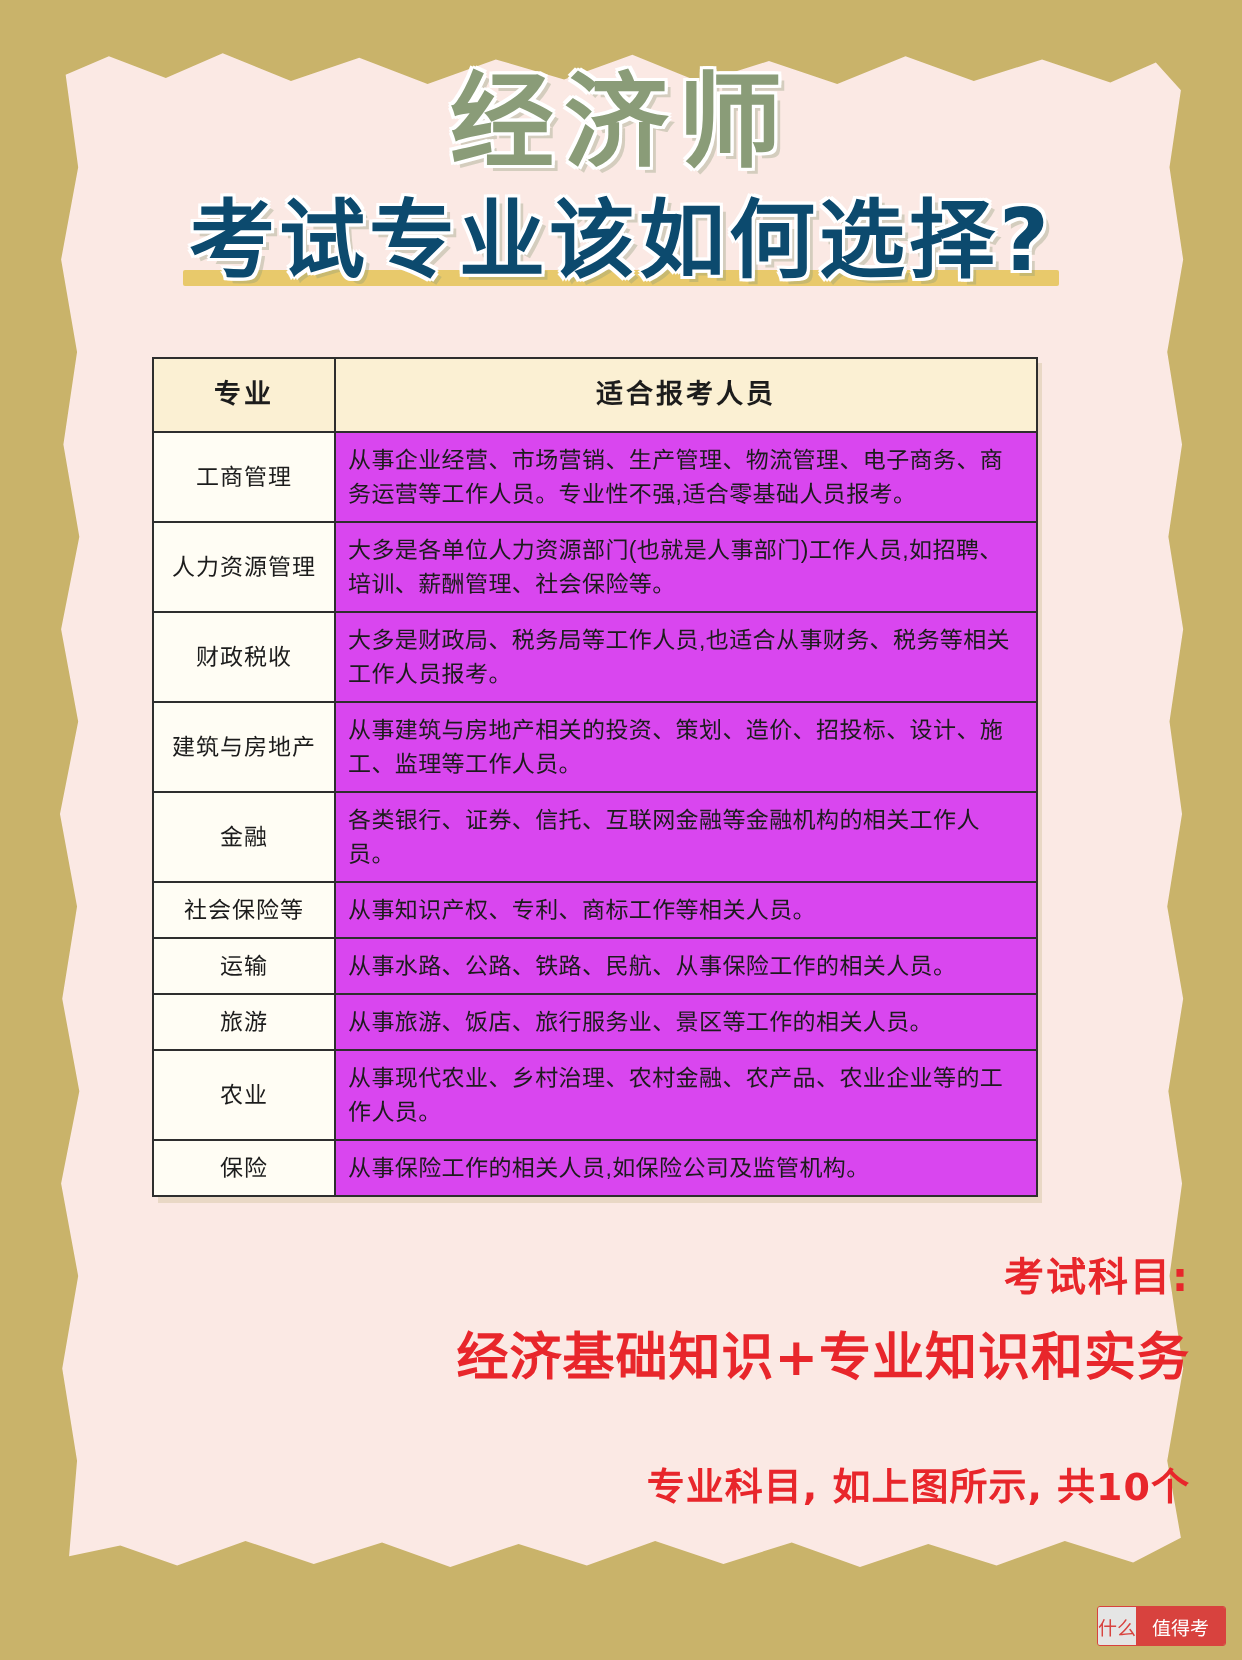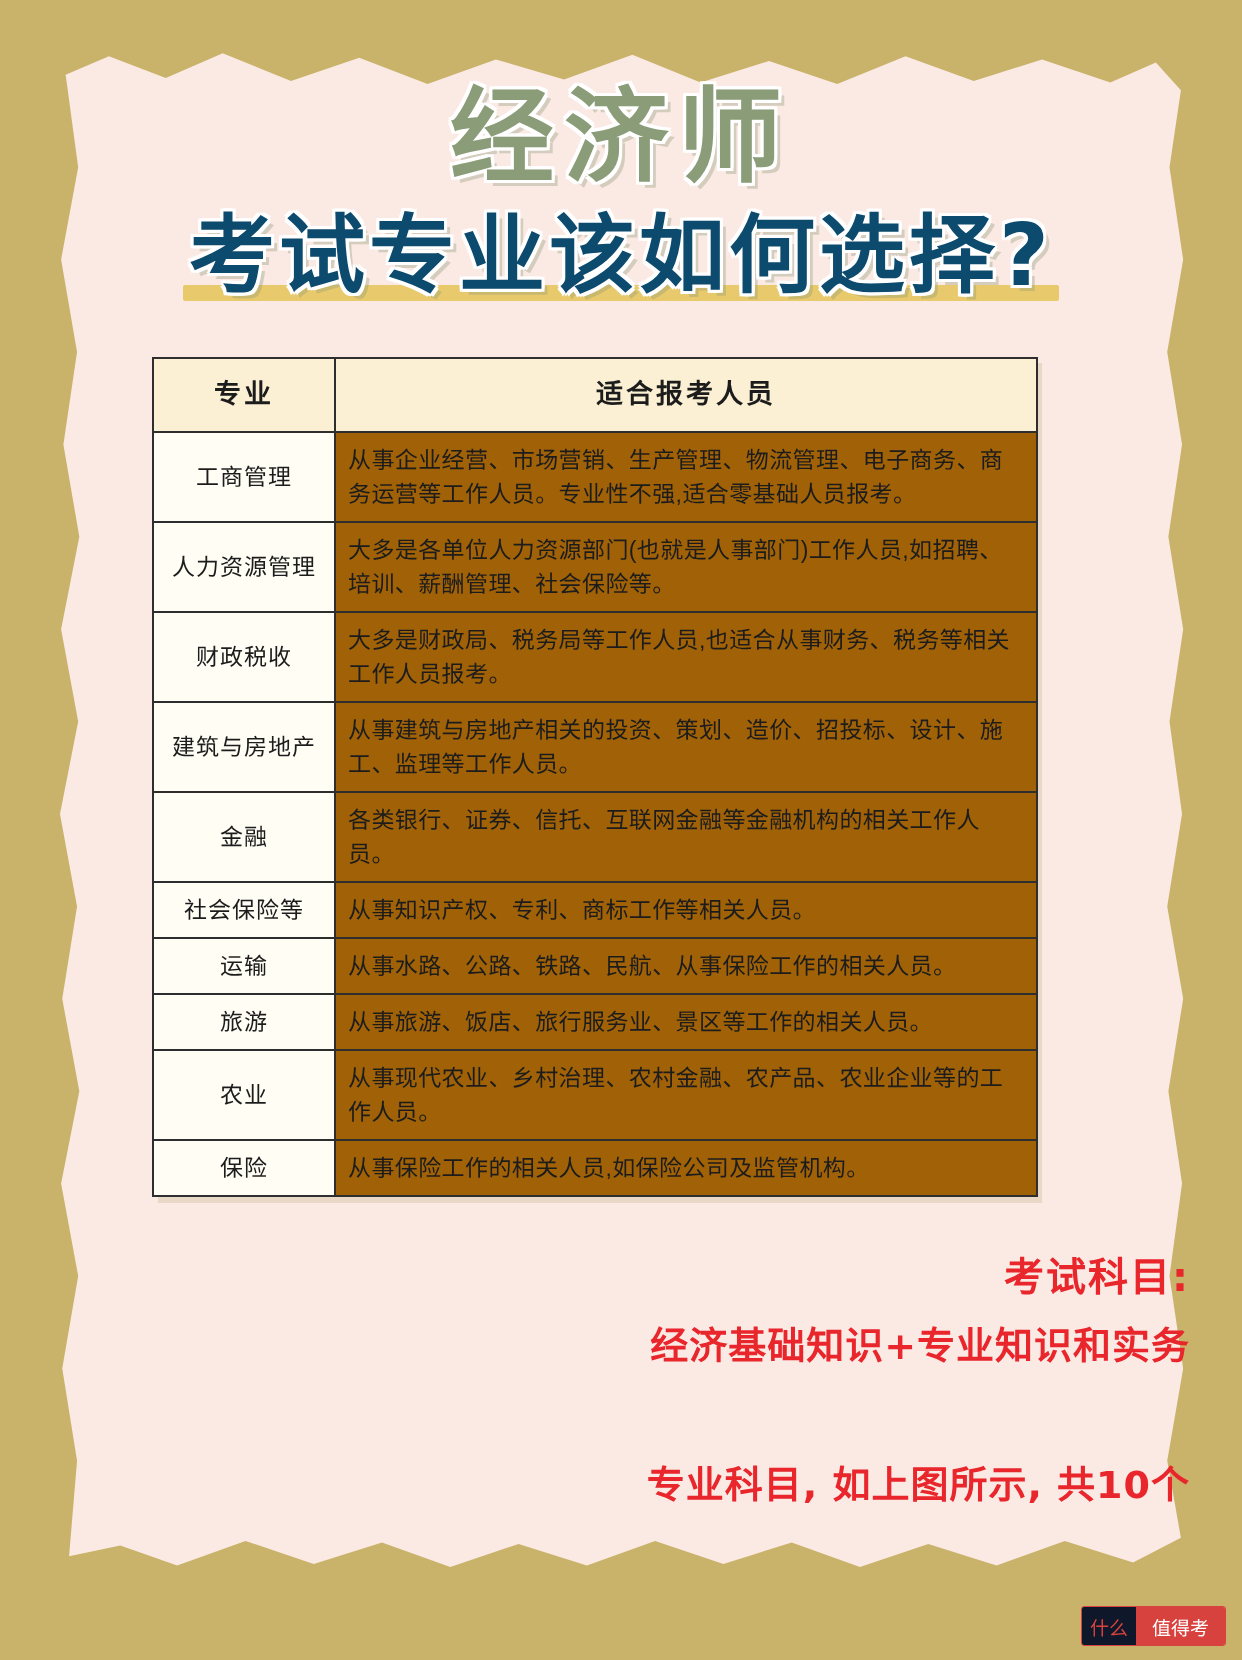--- a/index.html
+++ b/index.html
@@ -35,21 +35,21 @@
       23% 98.7%, 17% 97.2%, 11% 98.8%, 6% 97.5%, 1.5% 98.2%,
       2.2% 92%, 0.9% 86%, 2.3% 80%, 0.8% 74%, 2.4% 68%, 0.9% 62%,
       2.2% 56%, 0.7% 50%, 2.3% 44%, 0.8% 38%, 2.4% 32%, 1.0% 26%,
       2.2% 20%, 0.8% 14%, 2.3% 8%
     );
   }
   
   #title-block {
     position: absolute;
     left: 52px;
-    top: 80px;
+    top: 65px;
     width: 1138px;
     text-align: center;
   }
   #main-title {
     font-family: "DejaVu Sans", "Liberation Sans", sans-serif;
     font-size: 104px;
     font-weight: bold;
     color: #8a9c78;
     letter-spacing: 10px;
     line-height: 1.1;
@@ -128,68 +128,68 @@
   col.c-major { width: 182px; }
   col.c-desc  { width: 702px; }
   td.major {
     text-align: center;
     letter-spacing: 1px;
     background: #fffdf4;
     border-radius: 9px;
   }
   td.desc {
     text-align: left;
-    background: #a16207;
+    background: #d946ef;
     letter-spacing: 0.4px;
   }
   
   #notes {
     position: absolute;
     left: 52px;
     top: 1245px;
     width: 1138px;
     text-align: right;
     color: #e8262b;
     font-weight: bold;
     font-family: "DejaVu Sans", "Liberation Sans", sans-serif;
   }
   .note-line-1 {
     font-size: 40px;
     letter-spacing: 2px;
     margin-bottom: 12px;
   }
   .note-line-2 {
-    font-size: 38px;
+    font-size: 52px;
     letter-spacing: 1px;
-    margin-bottom: 84px;
+    margin-bottom: 66px;
   }
   .note-line-3 {
     font-size: 38px;
     letter-spacing: 1px;
   }
   
   #watermark {
     position: absolute;
     right: 16px;
     bottom: 14px;
     display: flex;
     align-items: stretch;
     height: 38px;
     font-size: 19px;
     font-family: "Liberation Sans", "DejaVu Sans", sans-serif;
     border: 1px solid #d8423e;
     border-radius: 3px;
     overflow: hidden;
   }
   #watermark .wm-left {
-    background: #0f172a;
+    background: #e5e5e5;
     color: #d8423e;
     display: flex;
     align-items: center;
-    padding: 0 8px;
+    padding: 0 0;
   }
   #watermark .wm-right {
     background: #d8423e;
     color: #ffffff;
     display: flex;
     align-items: center;
     padding: 0 16px;
   }
 </style>
 </head>

